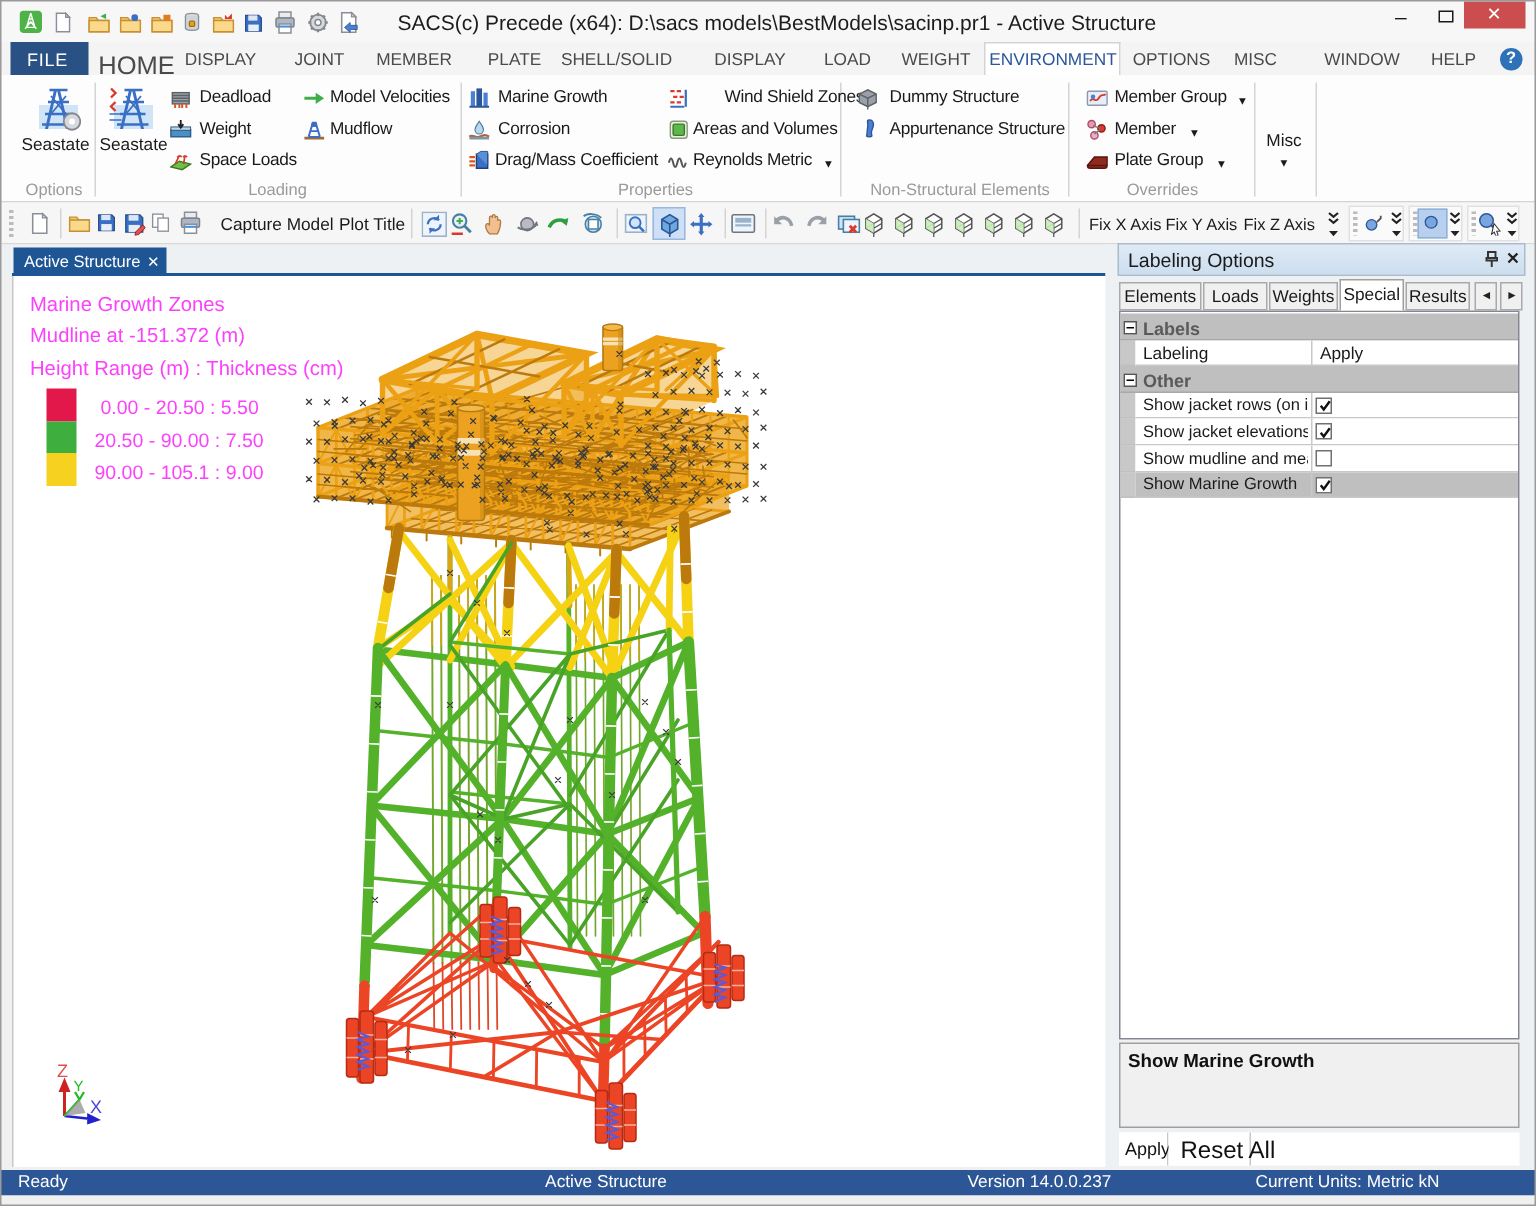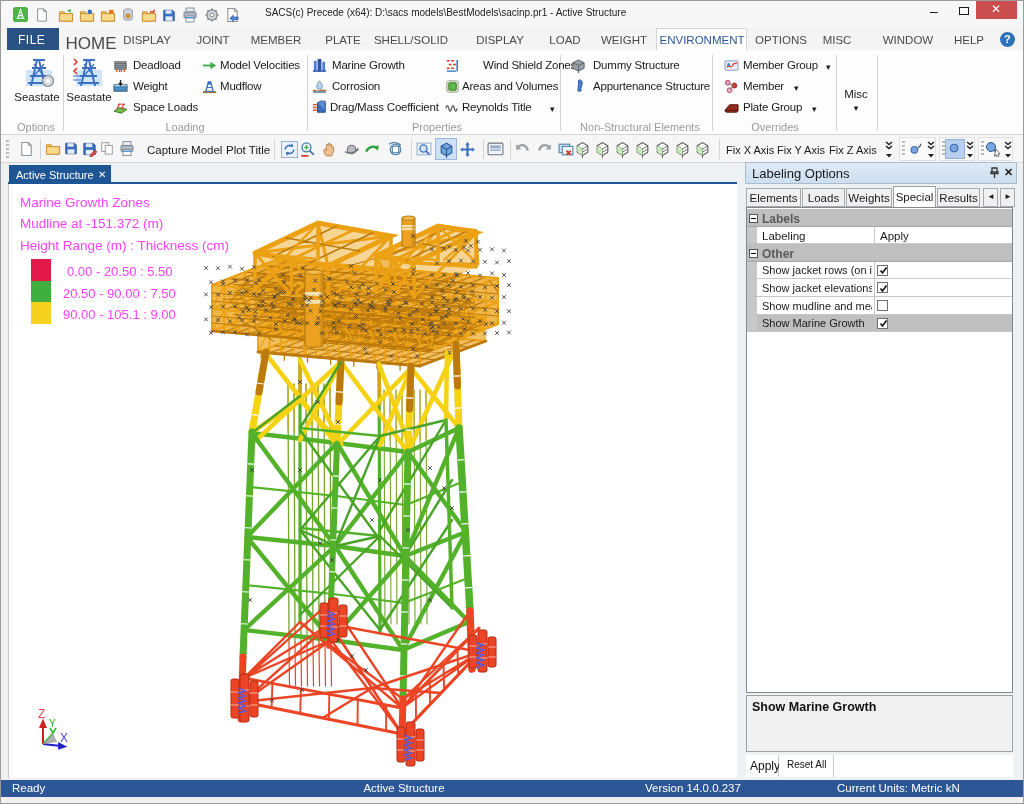--- a/index.html
+++ b/index.html
@@ -51,21 +51,21 @@
     <circle cx="8" cy="8" r="2" fill="#fff" stroke="#84878c"></circle>
     <g stroke="#84878c" stroke-width="1.6">
       <path d="M8 1.5v2M8 12.5v2M1.5 8h2M12.5 8h2M3.4 3.4l1.4 1.4M11.2 11.2l1.4 1.4M12.6 3.4l-1.4 1.4M4.8 11.2l-1.4 1.4"></path>
     </g>
   </svg>
 <svg style="position:absolute;left:225px;top:7px" width="15" height="16" viewBox="0 0 16 16">
     <path d="M3 1h7l3 3v11H3z" fill="#fff" stroke="#8a8f98" stroke-width="1.1"></path>
     <path d="M10 1l3 3h-3z" fill="#dfe3e8" stroke="#8a8f98"></path>
     <path d="M14 10l-5 0 0-2-4 3.5L9 15l0-2 5 0z" fill="#4a7fd4" stroke="#2c5699" stroke-width=".6"></path>
   </svg>
-<div class="t" style="left:265px;top:7px;font-size:10px;color:#1c1c1c">SACS(c) Precede (x64):  D:\sacs models\BestModels\sacinp.pr1 - Active Structure</div>
+<div class="t" style="left:265px;top:7px;font-size:14px;color:#1c1c1c">SACS(c) Precede (x64):  D:\sacs models\BestModels\sacinp.pr1 - Active Structure</div>
 <div class="t" style="left:930px;top:3px;width:14px;height:16px;color:#1a1a1a;font-size:14px">–</div>
 <div class="abs" style="left:959px;top:7px;width:10px;height:8px;border:1.4px solid #1a1a1a"></div>
 <div class="abs" style="left:976px;top:1px;width:41px;height:18px;background:#cc4d4d"></div>
 <div class="t" style="left:991px;top:2px;color:#fff;font-size:12px">✕</div>
 <div class="abs" style="left:1px;top:28px;width:1022px;height:22px;background:#f4f4f4"></div>
 <div class="abs" style="left:7px;top:28px;width:52px;height:22px;background:#2a5183"></div>
 <div class="t" style="left:18px;top:33px;font-size:12px;color:#fff;letter-spacing:.5px">FILE</div>
 <div class="t" style="left:91px;top:34px;font-size:17px;color:#4a4a4a;transform:translateX(-50%)">HOME</div>
 <div class="t" style="left:147px;top:34px;font-size:11.5px;color:#4a4a4a;transform:translateX(-50%)">DISPLAY</div>
 <div class="t" style="left:213px;top:34px;font-size:11.5px;color:#4a4a4a;transform:translateX(-50%)">JOINT</div>
@@ -168,21 +168,21 @@
   </svg>
 <div class="t" style="left:483px;top:59px;font-size:11.5px;letter-spacing:-0.2px;color:#1a1a1a">Wind Shield Zones</div>
 <svg style="position:absolute;left:445px;top:79px" width="15" height="15" viewBox="0 0 16 16">
     <rect x="2" y="2" width="12" height="12" rx="2" fill="#e8f0e0" stroke="#8a9a80"></rect>
     <rect x="4" y="4" width="8" height="8" rx="1" fill="#5cb84a" stroke="#3c7a22"></rect>
   </svg>
 <div class="t" style="left:462px;top:80px;font-size:11.5px;letter-spacing:-0.2px;color:#1a1a1a">Areas and Volumes</div>
 <svg style="position:absolute;left:445px;top:100px" width="15" height="15" viewBox="0 0 16 16">
     <path d="M1 9c1-4 2-4 3 0s2 4 3 0 2-4 3 0 2 4 3 0" fill="none" stroke="#555" stroke-width="1.4"></path>
   </svg>
-<div class="t" style="left:462px;top:101px;font-size:11.5px;letter-spacing:-0.2px;color:#1a1a1a">Reynolds Title</div>
+<div class="t" style="left:462px;top:101px;font-size:11.5px;letter-spacing:-0.2px;color:#1a1a1a">Reynolds Metric</div>
 <div class="t" style="left:550px;top:104px;font-size:9px;color:#1a1a1a">▾</div>
 <svg style="position:absolute;left:571px;top:58px" width="15" height="15" viewBox="0 0 16 16">
     <path d="M2 5l6-3 6 3v6l-6 3-6-3z" fill="#9aa0a8" stroke="#5c6168"></path>
     <path d="M2 5l6 3 6-3M8 8v9" stroke="#5c6168" fill="none"></path>
   </svg>
 <div class="t" style="left:593px;top:59px;font-size:11.5px;letter-spacing:-0.2px;color:#1a1a1a">Dummy Structure</div>
 <svg style="position:absolute;left:572px;top:79px" width="15" height="15" viewBox="0 0 16 16">
     <path d="M8 1c2 0 3 1.5 3 3.5S9.5 8 9.5 10 11 13 8 13s-1.5-1-1.5-3 .5-3.5.5-5.5S6 1 8 1z" fill="#4a7fd4" stroke="#2c5699"></path>
   </svg>
 <div class="t" style="left:593px;top:80px;font-size:11.5px;letter-spacing:-0.2px;color:#1a1a1a">Appurtenance Structure</div>
@@ -578,18 +578,18 @@
 <div class="abs" style="left:877px;top:317.6000000000001px;width:11px;height:11px;background:#fff;border:1px solid #707070"></div>
 <svg style="position:absolute;left:878.5px;top:319.1000000000001px" width="9" height="9" viewBox="0 0 9 9">
     <path d="M1.5 4.5l2 2.5L7.5 1.5" stroke="#111" stroke-width="1.6" fill="none"></path>
   </svg>
 <div class="abs" style="left:746px;top:695px;width:267px;height:57px;background:#f0f0f0;border:1px solid #a0a0a0"></div>
 <div class="t" style="left:752px;top:700px;font-size:12.5px;font-weight:bold;color:#111">Show Marine Growth</div>
 <div class="abs" style="left:746px;top:755px;width:267px;height:22px;background:#fff"></div>
 <div class="abs" style="left:746px;top:755px;width:33px;height:22px;background:#fff;border-right:1px solid #c8c8c8"></div>
 <div class="t" style="left:750px;top:759px;font-size:12px;color:#111">Apply</div>
 <div class="abs" style="left:779px;top:755px;width:55px;height:22px;background:#fff;border-right:1px solid #c8c8c8"></div>
-<div class="t" style="left:787px;top:759px;font-size:10px;color:#111">Reset All</div>
+<div class="t" style="left:787px;top:759px;font-size:16px;color:#111">Reset All</div>
 <div class="abs" style="left:0;top:780px;width:1024px;height:17px;background:#2d5696"></div>
 <div class="t" style="left:12px;top:782px;font-size:11.5px;color:#fff">Ready</div>
 <div class="t" style="left:404px;top:782px;font-size:11.5px;color:#fff;transform:translateX(-50%)">Active Structure</div>
 <div class="t" style="left:645px;top:782px;font-size:11.5px;color:#fff">Version 14.0.0.237</div>
 <div class="t" style="left:837px;top:782px;font-size:11.5px;color:#fff">Current Units: Metric kN</div>
 <div class="abs" style="left:0;top:797px;width:1024px;height:7px;background:#f0f0f0"></div>
 </body></html>

